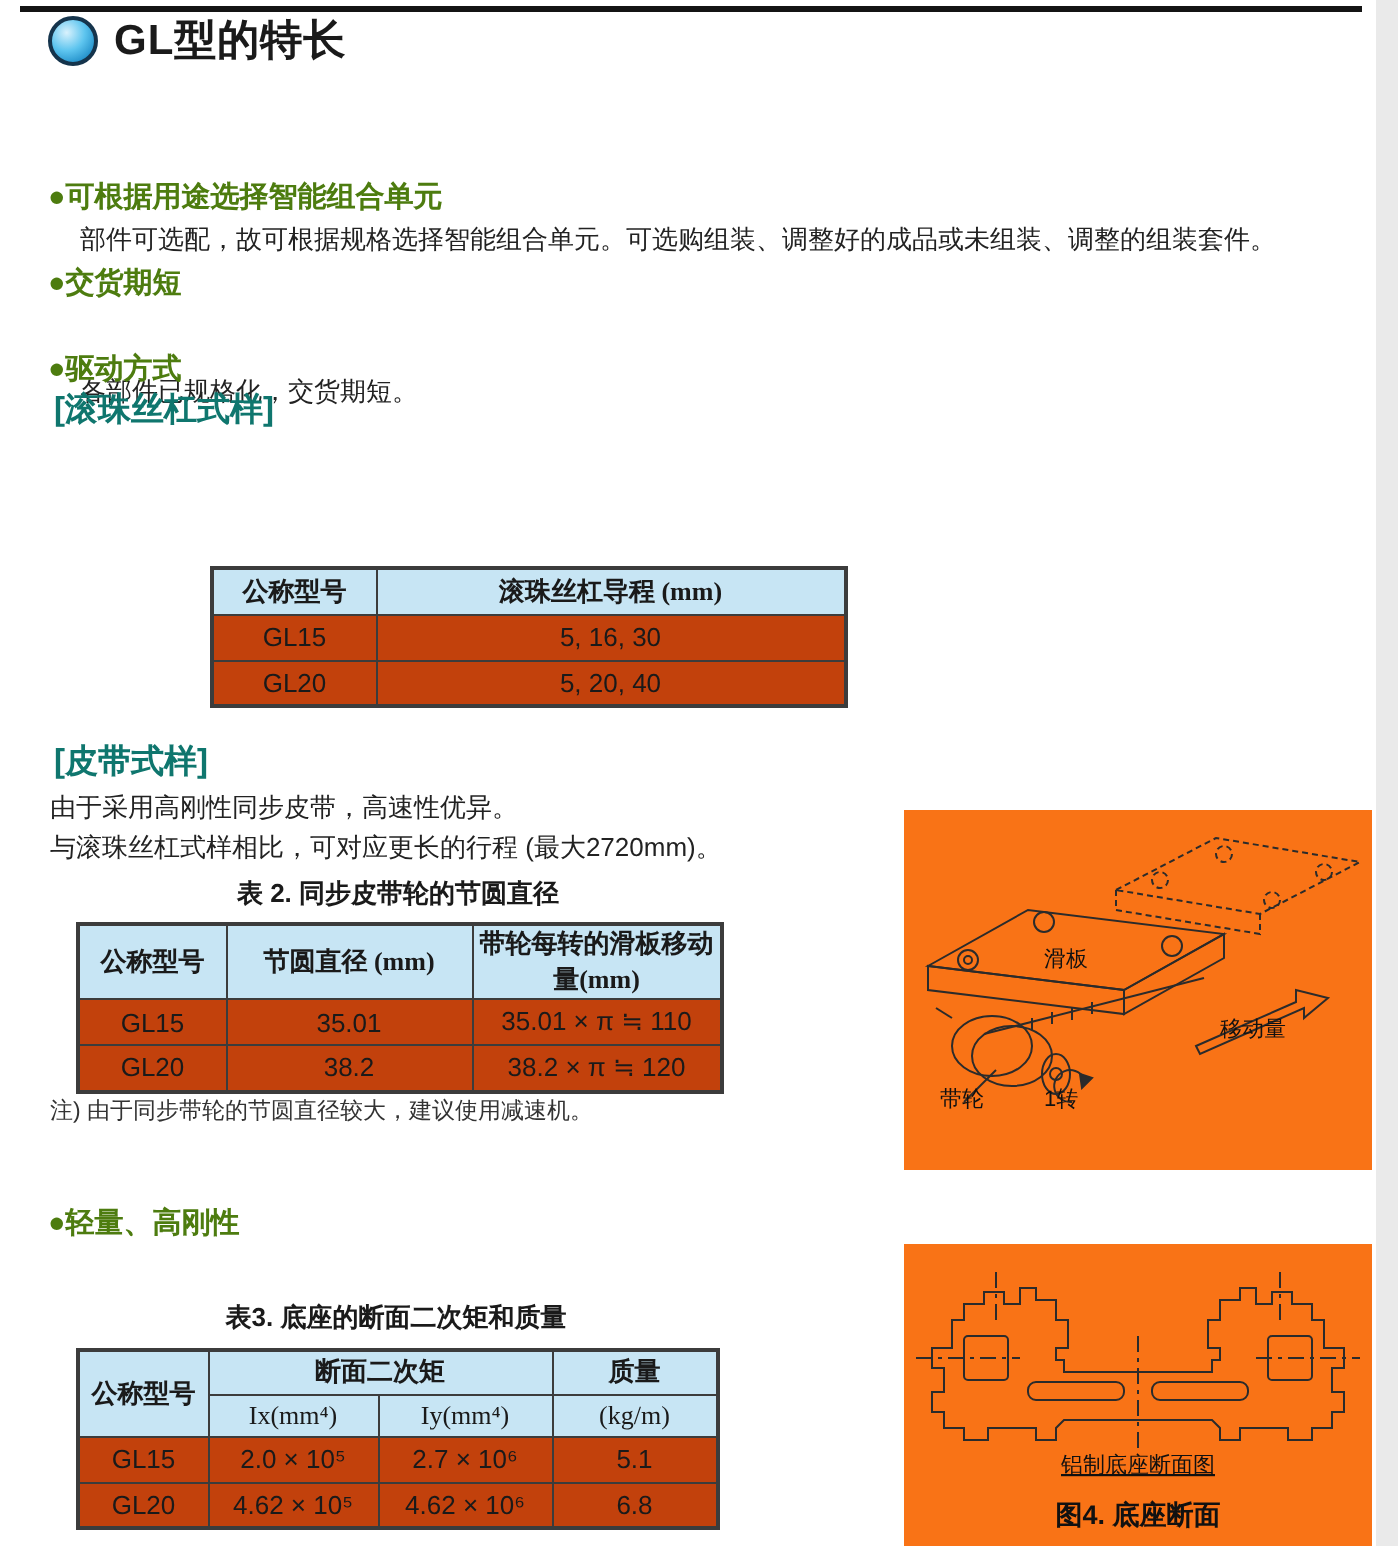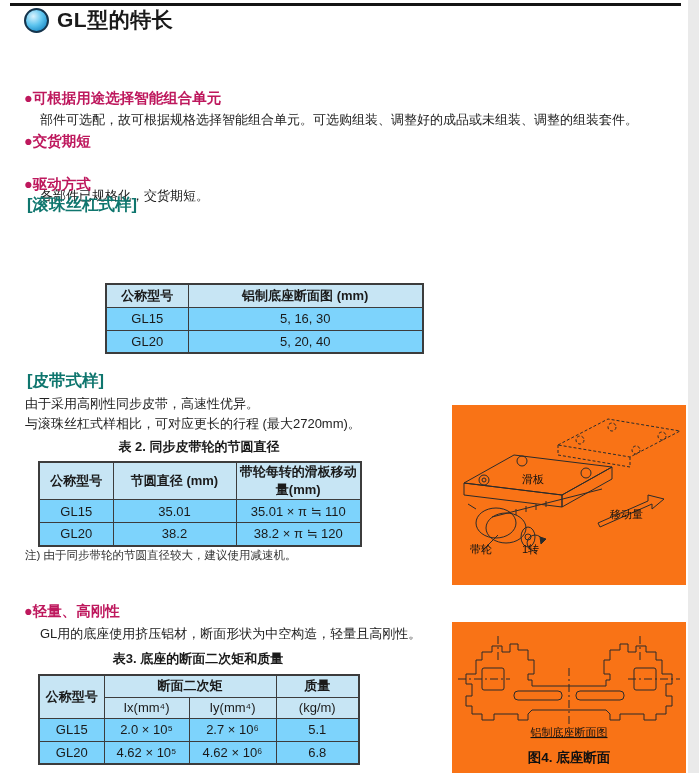--- a/index.html
+++ b/index.html
@@ -6,30 +6,30 @@
   #page{position:relative;width:699px;height:773px;background:#ffffff;overflow:hidden;
         font-family:"Liberation Sans","DejaVu Sans",sans-serif;color:#1a1a1a;}
   .abs{position:absolute;}
   #edge-right{left:688px;top:0;width:11px;height:773px;background:#eaeaea;}
   #top-rule{left:10px;top:3px;width:671px;height:3px;background:#141414;}
   #sphere{left:24px;top:8px;width:25px;height:25px;border-radius:50%;
           background:radial-gradient(circle at 35% 30%, #d9f2fd 0%, #5ec5ef 45%, #0072b5 100%);
           border:2px solid #15344c;box-sizing:border-box;}
   #page-title{left:57px;top:6px;font-size:21px;font-weight:bold;letter-spacing:.5px;}
   .body-txt{font-size:13px;color:#222;white-space:nowrap;}
-  .blue-h{font-size:14.5px;font-weight:bold;color:#be185d;white-space:nowrap;}
+  .blue-h{font-size:14.5px;font-weight:bold;color:#4d7c0f;white-space:nowrap;}
   .black-h{font-size:16.5px;font-weight:bold;color:#0f766e;white-space:nowrap;}
   .tbl-caption{font-size:13px;font-weight:bold;text-align:center;white-space:nowrap;}
   .note-txt{font-size:11.5px;color:#333;white-space:nowrap;}
   table.dtbl{border-collapse:collapse;table-layout:fixed;}
   table.dtbl td,table.dtbl th{border:1px solid #3c3c3c;text-align:center;vertical-align:middle;
         font-size:13px;padding:0;overflow:hidden;}
   table.dtbl{border:2px solid #3c3c3c;}
-  table.dtbl th{background:#c7e5f4;font-weight:bold;}
-  table.dtbl td{background:#7dd3fc;margin-top:40px;}
+  table.dtbl th{background:#c7e5f4;font-weight:bold;font-family:Liberation Serif, serif;}
+  table.dtbl td{background:#c2410c;margin-top:40px;}
   .fig-box{background:#f97316;}
   .fig-caption{position:absolute;left:0;width:100%;text-align:center;
         font-size:13.5px;font-weight:bold;color:#111;}
   .small-th{font-size:10.5px;}
   .sub-th{font-weight:normal !important;font-size:12.5px;}
   svg text{font-family:"Liberation Sans","DejaVu Sans",sans-serif;}
 </style>
 </head>
 <body>
 
@@ -59,21 +59,21 @@
   <div class="abs black-h" style="left:27px;top:194px;">[滚珠丝杠式样]</div>
 
   <table class="dtbl abs" style="left:105px;top:283px;width:317px;">
     <colgroup>
         <col style="width:82px">
         <col style="width:235px">
       </colgroup>
     <tbody>
         <tr style="height:23px">
       <th>公称型号</th>
-      <th>铝制底座断面图 (mm)</th>
+      <th>滚珠丝杠导程 (mm)</th>
     </tr>
     <tr style="height:23px">
       <td>GL15</td>
       <td>5, 16, 30</td>
     </tr>
     <tr style="height:23px">
       <td>GL20</td>
       <td>5, 20, 40</td>
     </tr>
   </tbody>
@@ -151,21 +151,20 @@
       <text x="70" y="78" font-size="11" fill="#111">滑板</text>
       <text x="158" y="113" font-size="11" fill="#111">移动量</text>
       <text x="18" y="148" font-size="11" fill="#111">带轮</text>
       <text x="70" y="148" font-size="11" fill="#111">1转</text>
     </svg>
   </div>
 
   <div class="abs blue-h" style="left:24px;top:602px;">
     <span>●</span><span>轻量、高刚性</span>
   </div>
-  <div class="abs body-txt" style="left:40px;top:625px;">GL用的底座使用挤压铝材，断面形状为中空构造，轻量且高刚性。</div>
 
   <div class="abs tbl-caption" style="left:38px;top:650px;width:320px;">表3. 底座的断面二次矩和质量</div>
   <table class="dtbl abs" style="left:38px;top:674px;width:320px;">
     <colgroup>
         <col style="width:65px">
         <col style="width:85px">
         <col style="width:87px">
         <col style="width:83px">
       </colgroup>
     <tbody>

